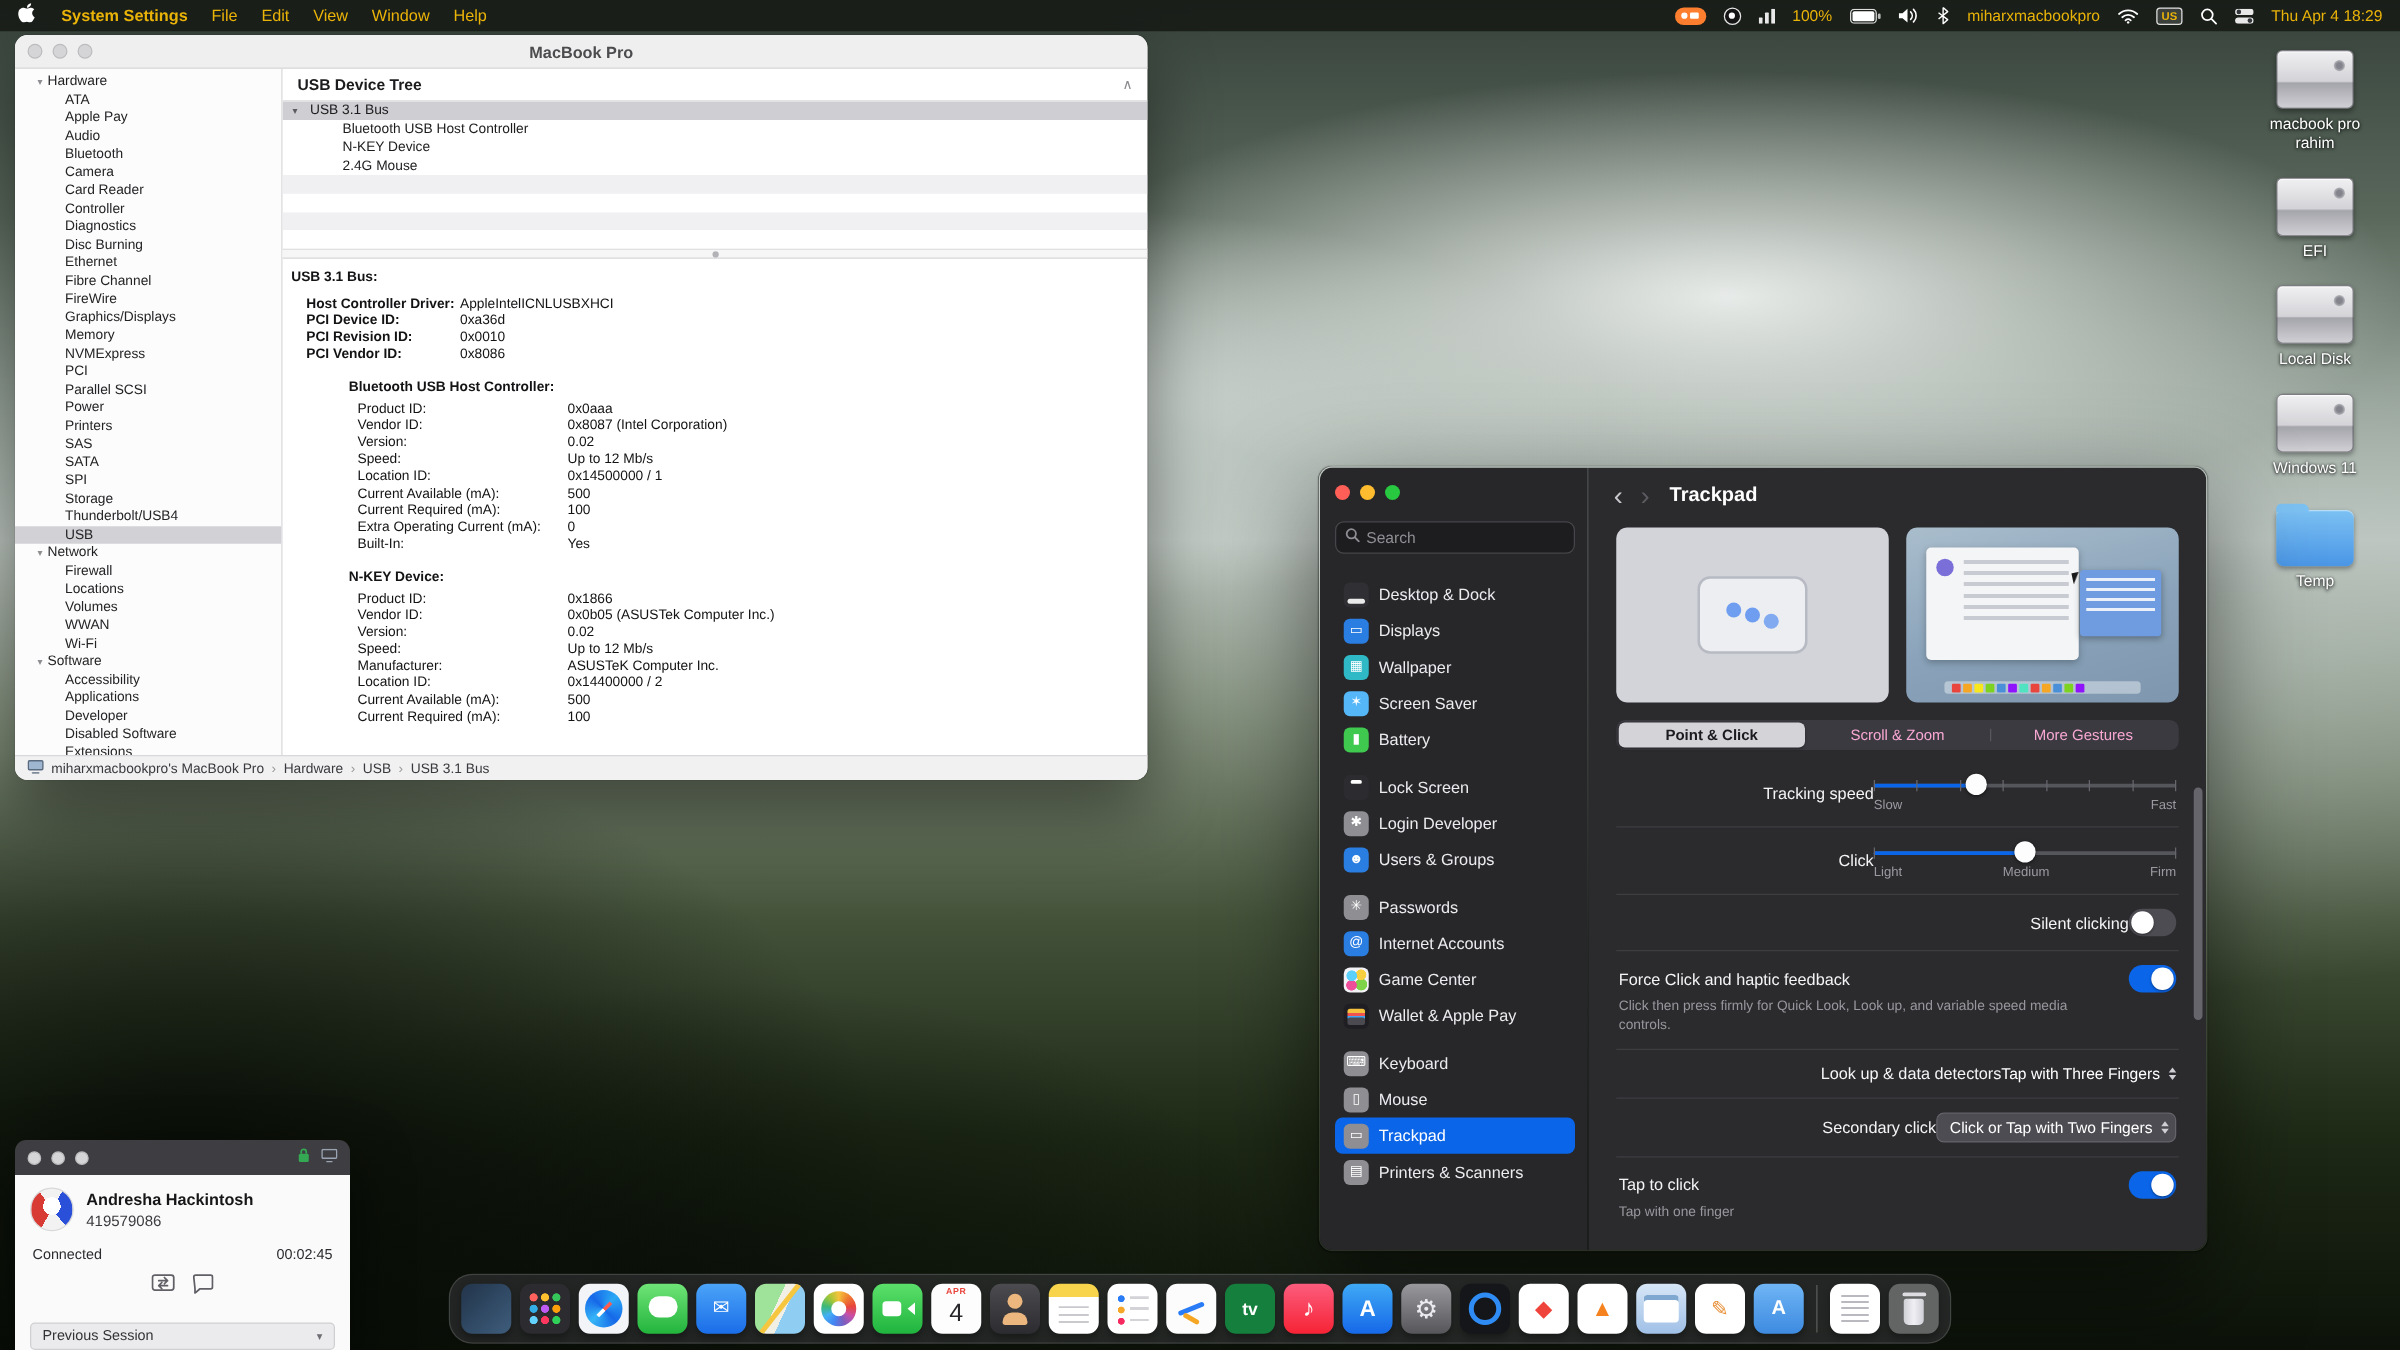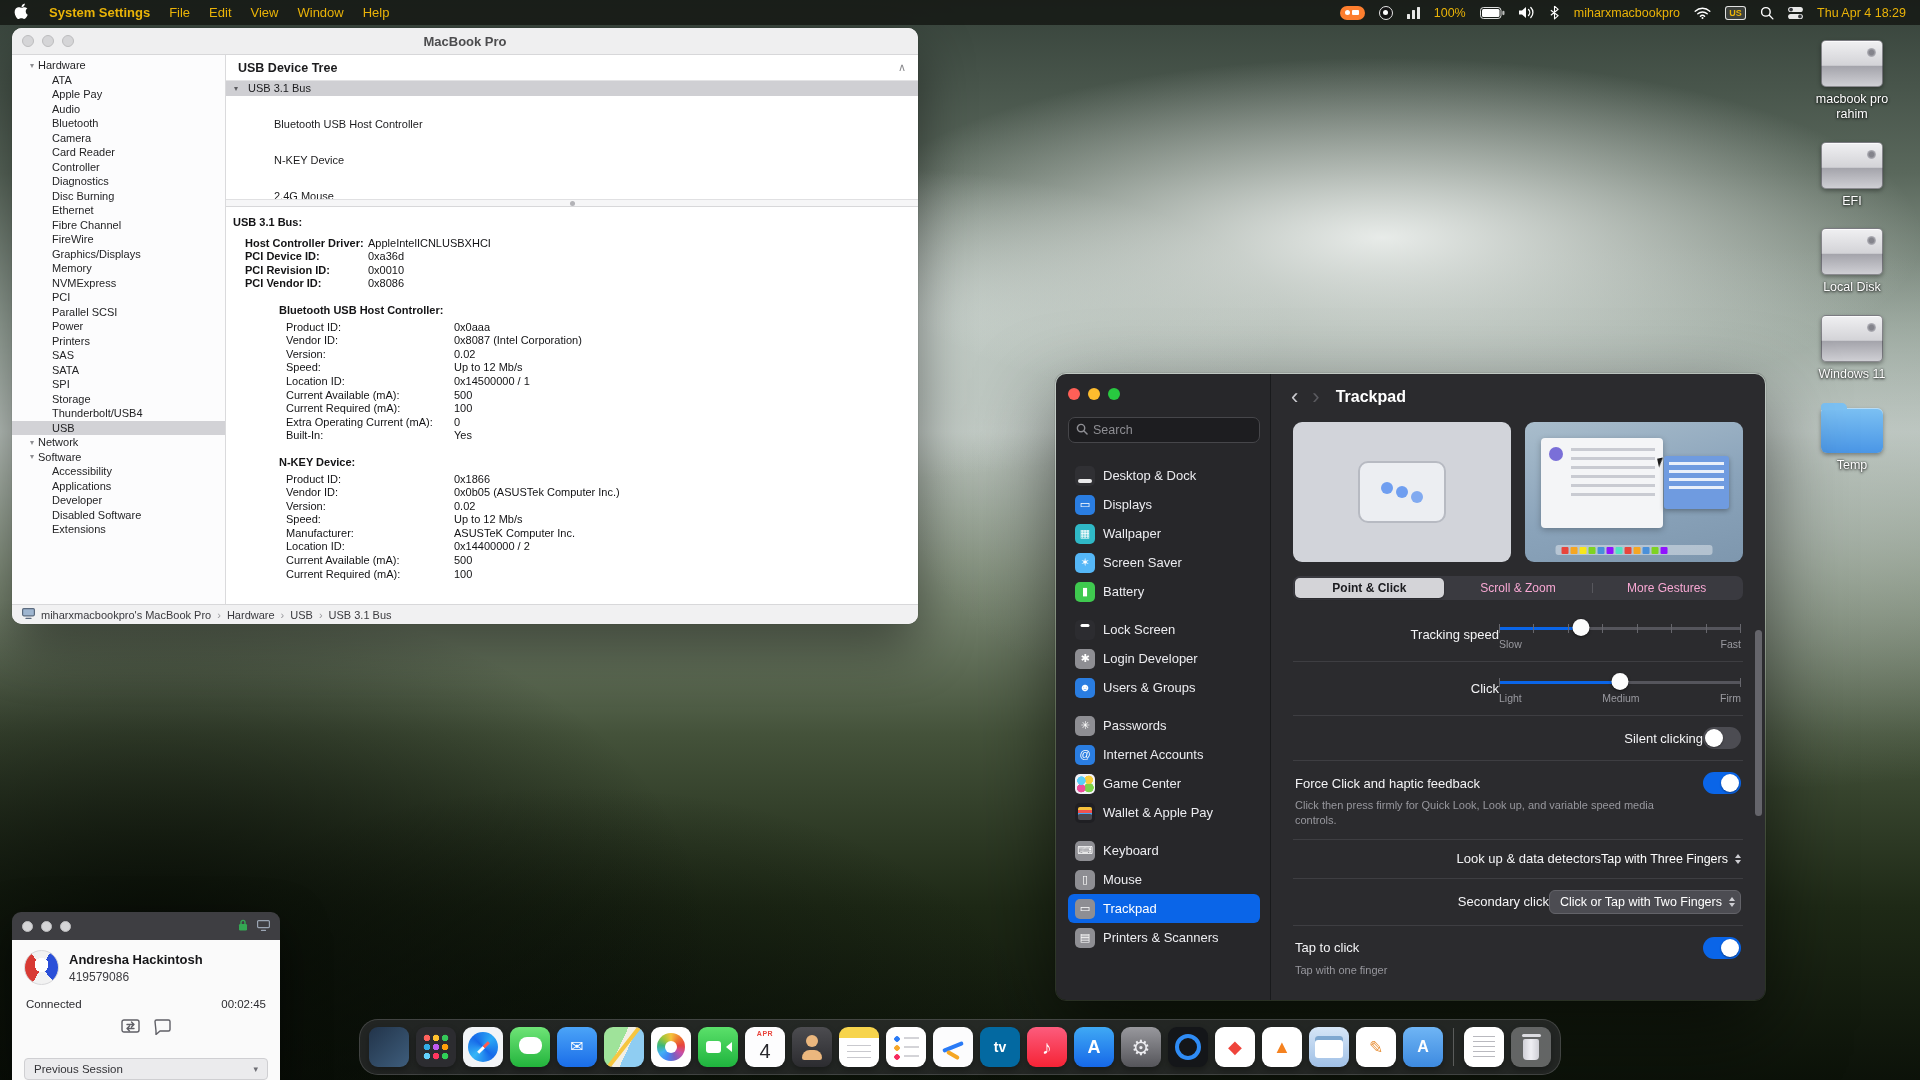--- a/index.html
+++ b/index.html
@@ -55,21 +55,21 @@
   .si-sec-h .tri{width:12px;margin-left:14px;color:#8e8e92;font-size:8px;text-align:center;}
   .si-item{height:14.5px;display:flex;align-items:center;padding-left:40px;font-size:11px;color:#242426;}
   .si-item.sel{background:#d2d2d6;}
   .si-main{flex:1;display:flex;flex-direction:column;min-width:0;}
   .si-tree-h{height:26px;display:flex;align-items:center;justify-content:space-between;
     padding:0 12px;border-bottom:1px solid #e3e3e5;flex:0 0 auto;}
   .si-tree-h b{font-size:12.5px;color:#1c1c1e;}
   .si-tree-h .up{color:#8a8a8e;font-size:11px;}
   .si-table{height:118px;flex:0 0 auto;overflow:hidden;}
   .usb-row{height:14.75px;display:flex;align-items:center;font-size:11px;color:#1c1c1e;padding-left:8px;}
-  .usb-row[data-indent="1"]{padding-left:34px;margin-top:21px;}
+  .usb-row[data-indent="1"]{padding-left:34px;}
   .si-table .usb-row:nth-child(2n+5){background:#f0f0f2;}
   .usb-row.sel{background:#cfcfd3 !important;}
   .usb-row .chev{visibility:hidden;width:14px;color:#5c5c60;font-size:8px;}
   .usb-row .chev[data-chev="true"]{visibility:visible;}
   .si-splitter{height:8px;background:#f6f6f7;border-top:1px solid #e0e0e2;border-bottom:1px solid #d8d8da;
     display:flex;align-items:center;justify-content:center;flex:0 0 auto;}
   .si-splitter i{width:5px;height:5px;border-radius:50%;background:#b3b3b7;}
   .si-details{flex:1;overflow:hidden;padding:9px 0 0 6px;font-size:11px;line-height:13.6px;color:#131315;}
   .si-details .sec0{font-weight:700;margin:0 0 7px 1px;}
   .prop{display:flex;}
@@ -271,21 +271,21 @@
     radial-gradient(circle at 3px 3px,#2a7bf6 0 2.5px,transparent 3px),
     radial-gradient(circle at 3px 12px,#f6a72a 0 2.5px,transparent 3px),
     radial-gradient(circle at 3px 21px,#f62a5e 0 2.5px,transparent 3px);}
   .dk[data-icon="reminders-icon"]::after{content:'';position:absolute;left:18px;right:7px;top:10px;height:21px;
     background:repeating-linear-gradient(180deg,#d4d4d8 0 2px,transparent 2px 9px);}
   .dk[data-icon="freeform-icon"]{background:#fcfcfd;}
   .dk[data-icon="freeform-icon"]::before{content:'';position:absolute;width:22px;height:4px;border-radius:2px;
     background:#2a7bf6;transform:rotate(-22deg);}
   .dk[data-icon="freeform-icon"]::after{content:'';position:absolute;width:14px;height:4px;border-radius:2px;
     background:#f5a623;transform:rotate(30deg) translate(4px,7px);}
-  .dk[data-icon="tv-icon"]{background:#0369a1;}
+  .dk[data-icon="tv-icon"]{background:#15803d;}
   .dk[data-icon="tv-icon"] .g{font-size:14px;font-weight:700;}
   .dk[data-icon="music-icon"]{background:linear-gradient(180deg,#fc5c7d,#f62335);}
   .dk[data-icon="music-icon"] .g{font-size:19px;}
   .dk[data-icon="app-store-icon"]{background:linear-gradient(180deg,#3fa9f5,#1668e8);}
   .dk[data-icon="app-store-icon"] .g{font-size:18px;font-weight:600;}
   .dk[data-icon="system-settings-icon"]{background:linear-gradient(180deg,#98989d,#55555a);}
   .dk[data-icon="system-settings-icon"] .g{font-size:21px;color:#ececf0;}
   .dk[data-icon="quicktime-icon"]{background:#141619;}
   .dk[data-icon="quicktime-icon"]::before{content:'';position:absolute;inset:7px;border-radius:50%;
     border:4px solid #2f8cf5;}
@@ -509,20 +509,38 @@
             <span>Thunderbolt/USB4</span>
           </div>
           <div class="si-item sel">
             <span>USB</span>
           </div>
         </div>
       <div class="si-sec-h">
         <span class="tri">▾</span>
         <span>Network</span>
       </div>
+      <div>
+
+      <div class="si-item">
+            <span>Firewall</span>
+          </div>
+          <div class="si-item">
+            <span>Locations</span>
+          </div>
+          <div class="si-item">
+            <span>Volumes</span>
+          </div>
+          <div class="si-item">
+            <span>WWAN</span>
+          </div>
+          <div class="si-item">
+            <span>Wi-Fi</span>
+          </div>
+        </div>
       <div class="si-sec-h">
         <span class="tri">▾</span>
         <span>Software</span>
       </div>
       <div>
 
       <div class="si-item">
             <span>Accessibility</span>
           </div>
           <div class="si-item">

